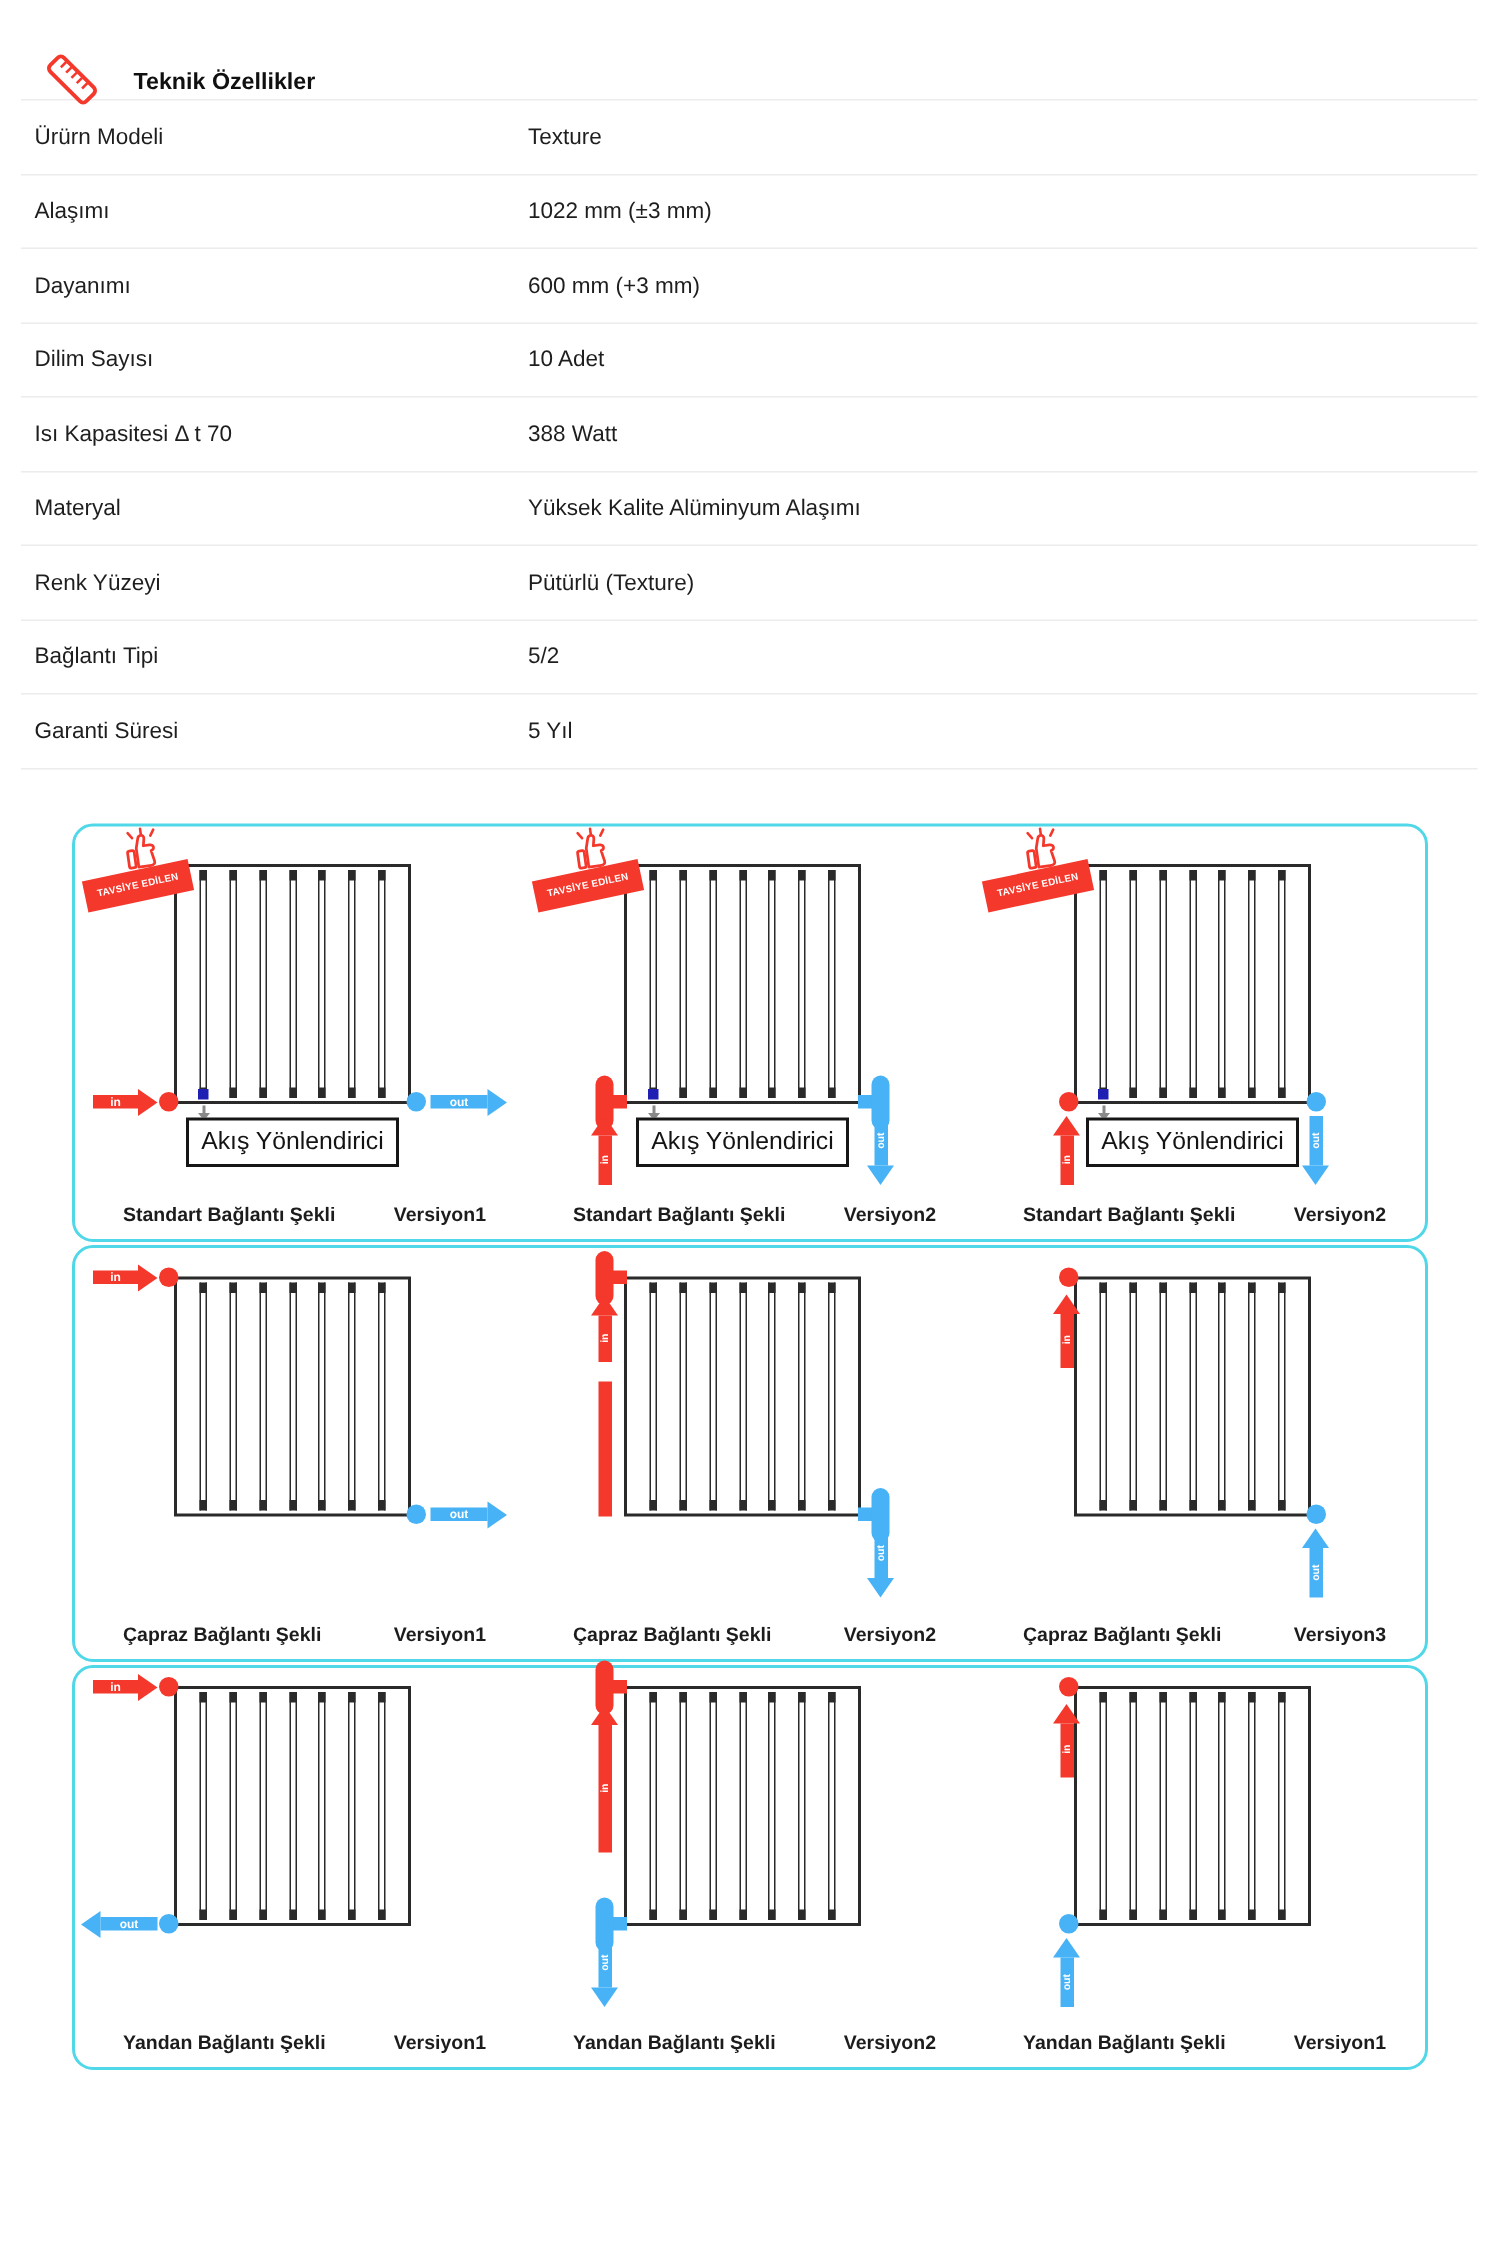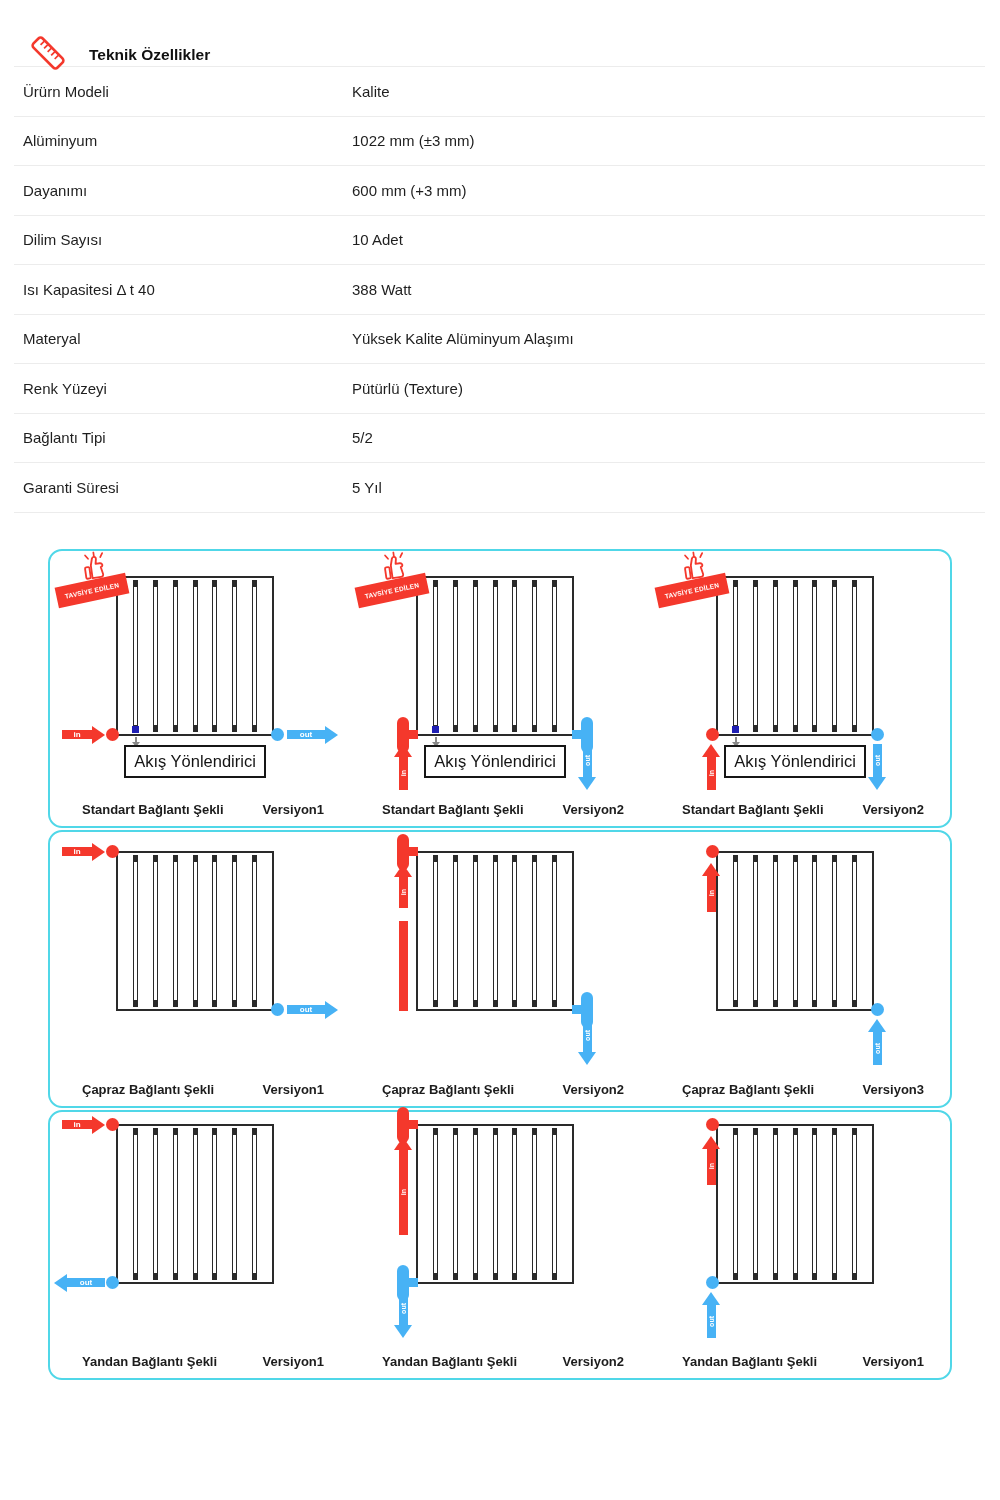--- a/index.html
+++ b/index.html
@@ -64,36 +64,36 @@
         </g>
       </g>
     </svg>
   </div>
   <div class="page-title">Teknik Özellikler</div>
 </div>
 
 <div class="spec-table" id="spec-table">
     <div class="spec-row">
       <div class="spec-label">Ürürn Modeli</div>
-      <div class="spec-value">Kalite</div>
-    </div>
-    <div class="spec-row">
-      <div class="spec-label">Alüminyum</div>
+      <div class="spec-value">Texture</div>
+    </div>
+    <div class="spec-row">
+      <div class="spec-label">Alaşımı</div>
       <div class="spec-value">1022 mm (±3 mm)</div>
     </div>
     <div class="spec-row">
       <div class="spec-label">Dayanımı</div>
       <div class="spec-value">600 mm (+3 mm)</div>
     </div>
     <div class="spec-row">
       <div class="spec-label">Dilim Sayısı</div>
       <div class="spec-value">10 Adet</div>
     </div>
     <div class="spec-row">
-      <div class="spec-label">Isı Kapasitesi Δ t 40</div>
+      <div class="spec-label">Isı Kapasitesi Δ t 70</div>
       <div class="spec-value">388 Watt</div>
     </div>
     <div class="spec-row">
       <div class="spec-label">Materyal</div>
       <div class="spec-value">Yüksek Kalite Alüminyum Alaşımı</div>
     </div>
     <div class="spec-row">
       <div class="spec-label">Renk Yüzeyi</div>
       <div class="spec-value">Pütürlü (Texture)</div>
     </div>

